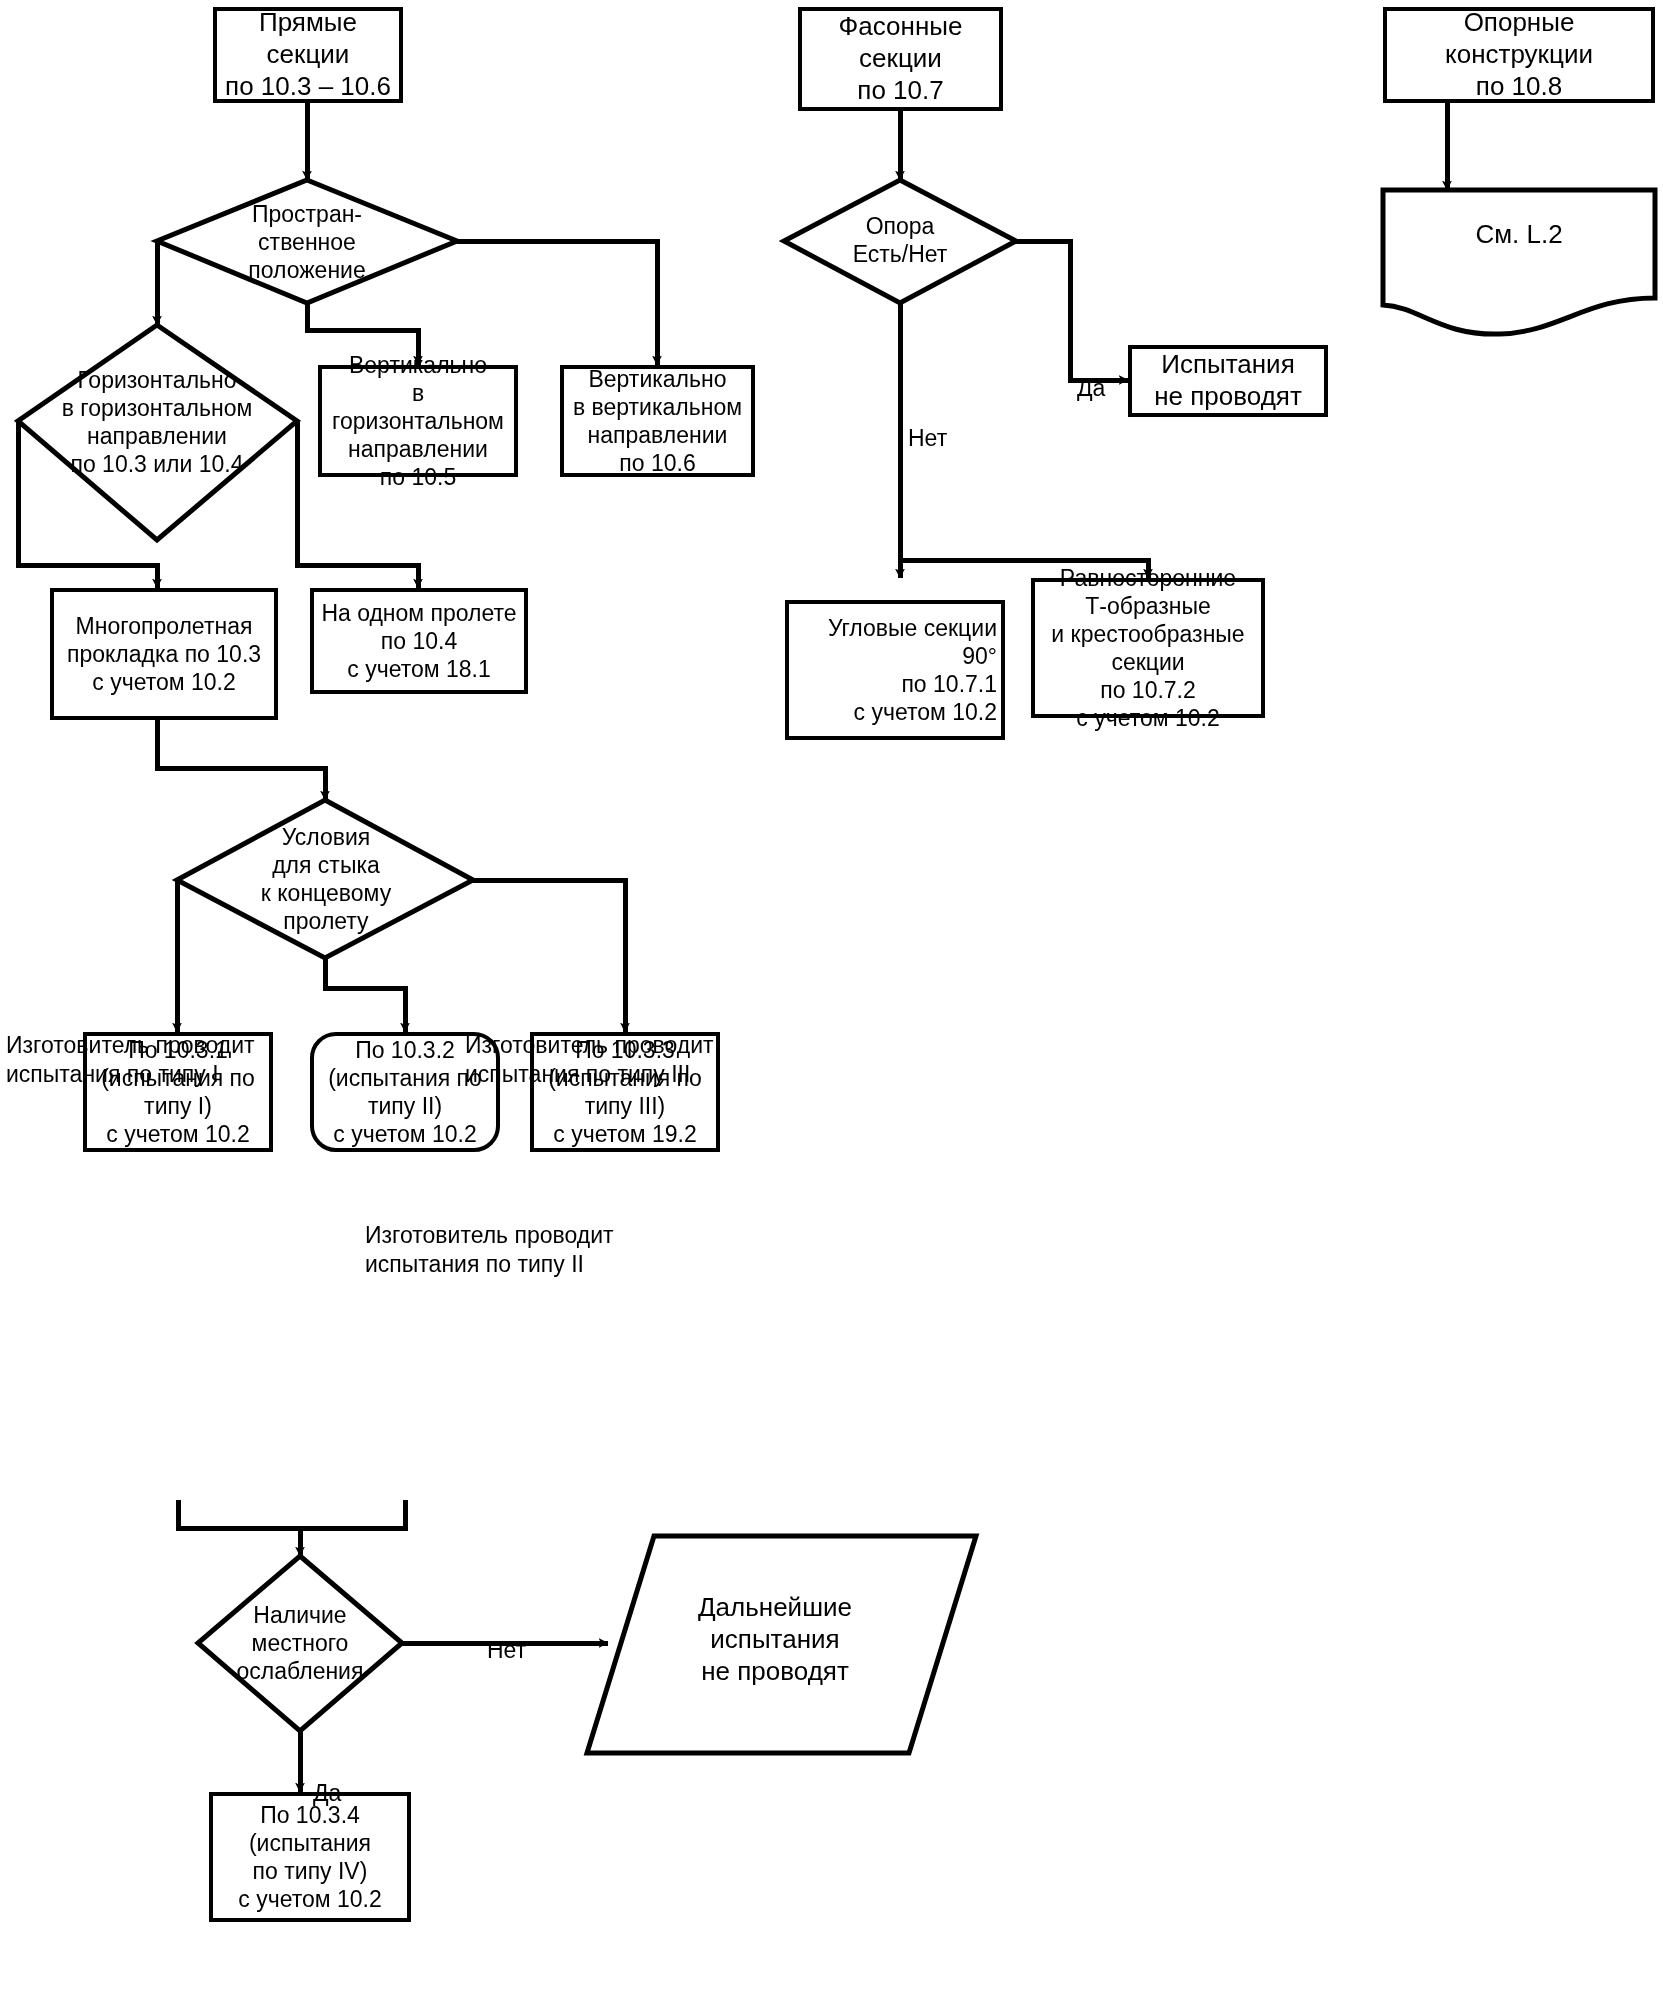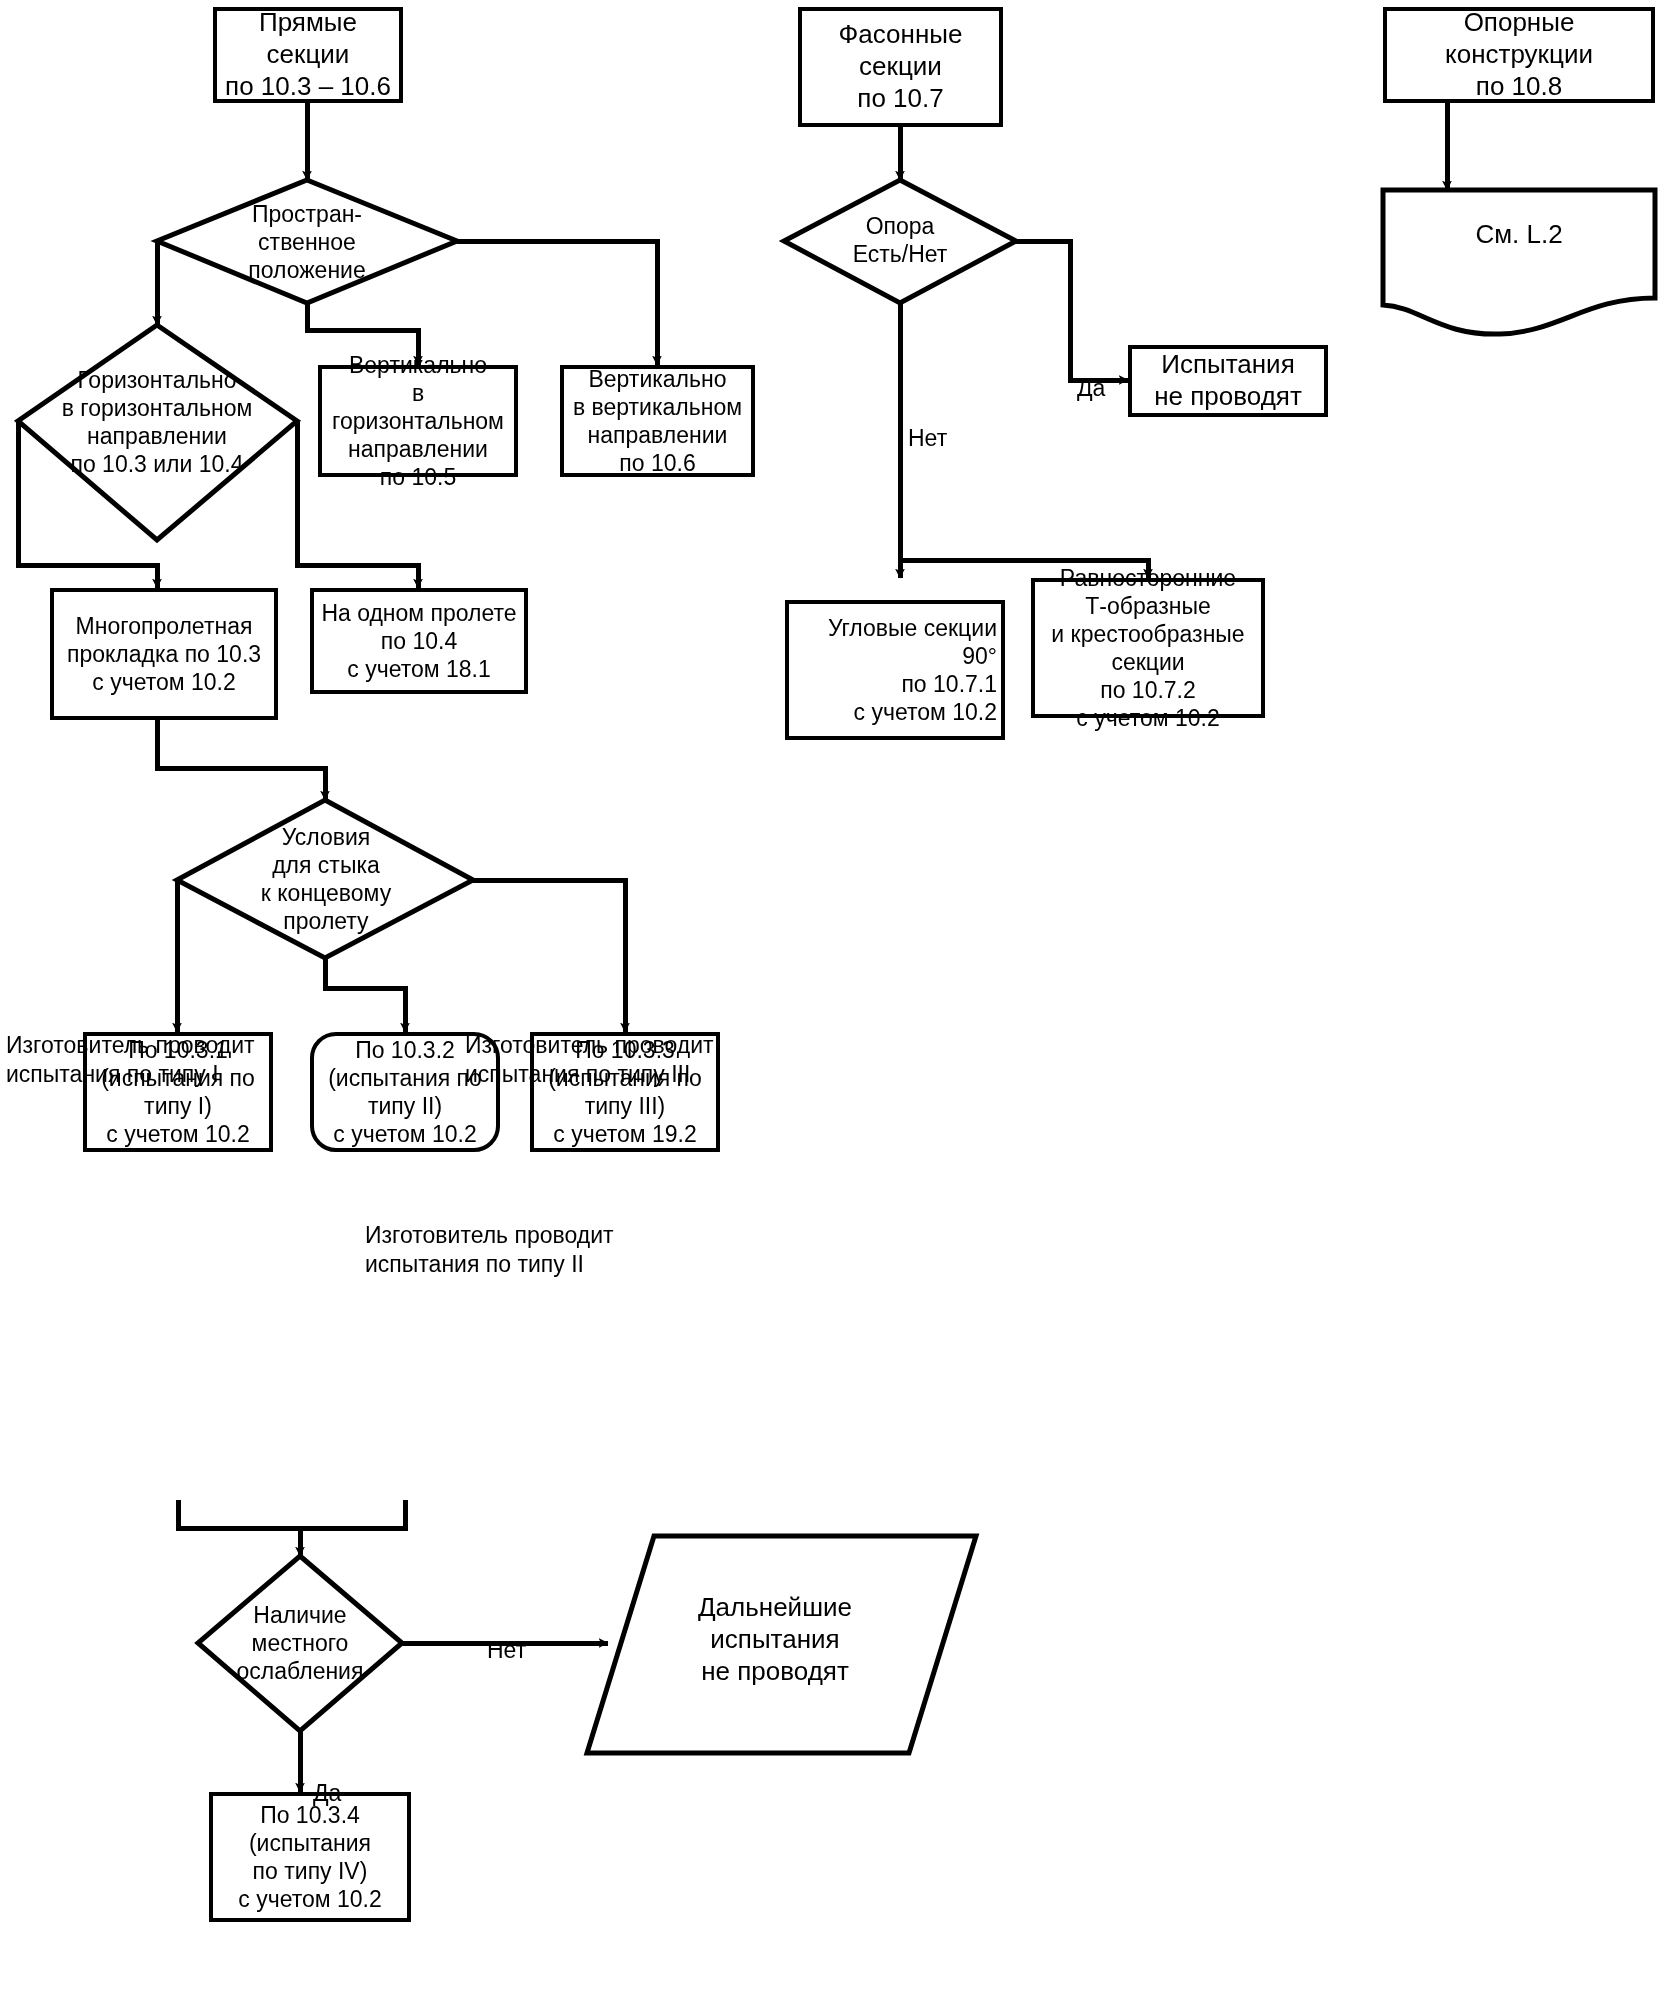--- a/index.html
+++ b/index.html
@@ -188,21 +188,21 @@
 с учетом 19.2</span>
   </div>
 
   <div class="node rect fs25" style="left:209px; top:1792px; width:202px; height:130px;">
     <span class="txt">По 10.3.4
 (испытания
 по типу IV)
 с учетом 10.2</span>
   </div>
 
-  <div class="node rect fs26" style="left:798px; top:7px; width:205px; height:120px;">
+  <div class="node rect fs26" style="left:798px; top:7px; width:205px; height:104px;">
     <span class="txt">Фасонные
 секции
 по 10.7</span>
   </div>
 
   <div class="node rect fs25" style="left:785px; top:600px; width:220px; height:140px;text-align:right;">
     <span class="txt">Угловые секции 90°
 по 10.7.1
 с учетом 10.2</span>
   </div>

